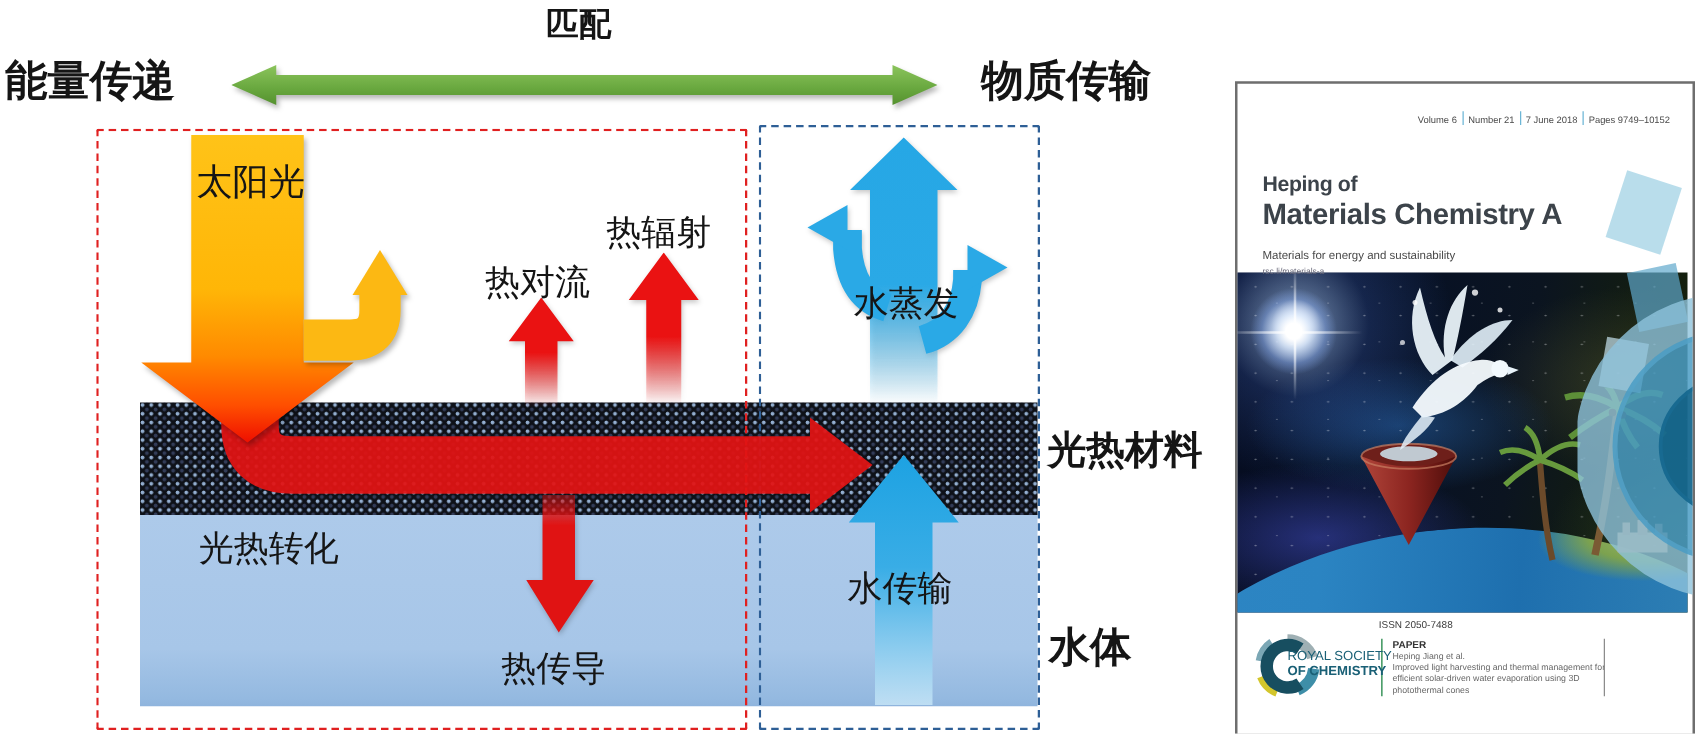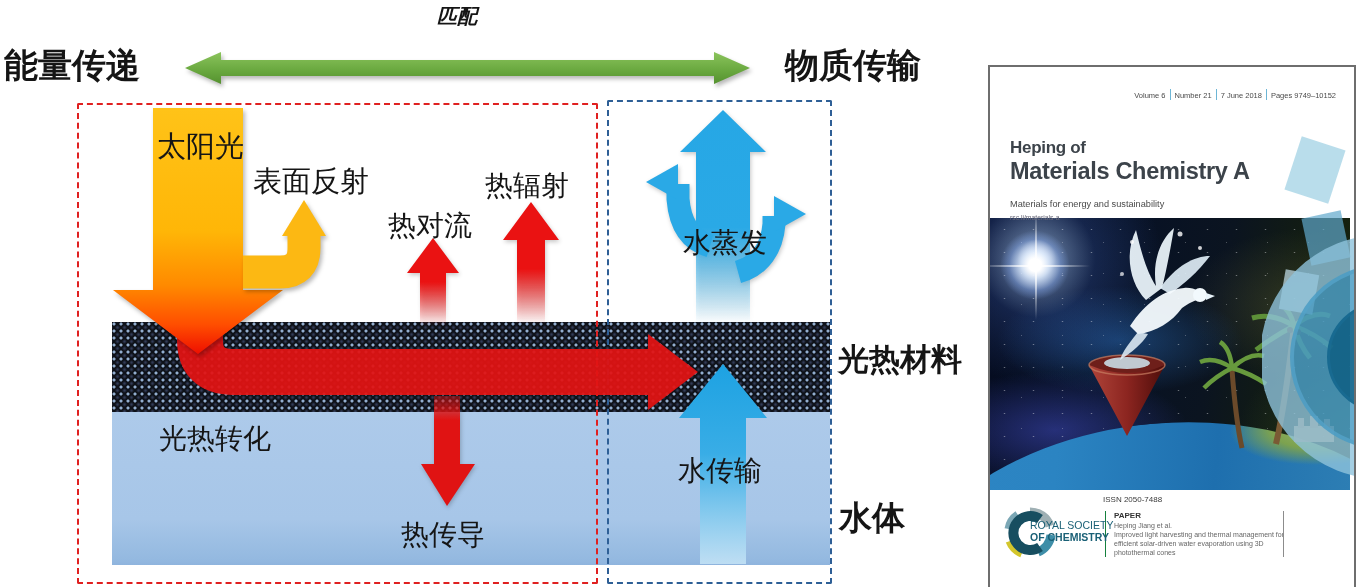--- a/index.html
+++ b/index.html
@@ -2,21 +2,21 @@
 <html><head>
 <meta charset="utf-8">
 <style>
   html,body{margin:0;padding:0;background:#fff;}
   .stage{position:relative;width:1356px;height:587px;background:#ffffff;overflow:hidden;
          font-family:"Liberation Sans","DejaVu Sans",sans-serif;color:#111;}
   .abs{position:absolute;}
   .lbl{position:absolute;white-space:nowrap;color:#151515;line-height:1.05;z-index:6;}
   .lbl.big{font-size:34px;font-weight:700;}
   .lbl.mid{font-size:28px;font-weight:400;}
-  .match{font-size:20px;font-weight:700;font-style:italic;}
+  .match{font-size:26px;font-weight:700;}
   .shadow{filter:drop-shadow(2px 3px 2px rgba(0,0,0,0.28));}
   .softshadow{filter:drop-shadow(1px 2px 2px rgba(0,0,0,0.22));}
 
   
   .water{left:112px;top:412px;width:718px;height:153px;z-index:1;
          background:linear-gradient(#adcaea 0%,#a7c6e8 70%,#94b9e0 96%,#8fb4dd 100%);}
   .band{left:112px;top:322px;width:718px;height:90px;z-index:2;background-color:#0e1118;
         background-image:radial-gradient(circle at 2px 2px,#93aed0 1.3px,transparent 1.8px),
                          radial-gradient(circle at 2px 2px,#323c58 1.3px,transparent 1.8px);
         background-size:7px 7px,7px 7px;background-position:0 0,3.5px 3.5px;}
@@ -108,21 +108,20 @@
     </linearGradient>
       </defs>
     <polygon points="43,0 133,0 133,182 173,182 88,246 3,182 43,182" fill="url(#gSun)"></polygon>
   </svg>
   <div class="lbl mid" style="left:157px;top:131px;font-size:29px;">太阳光</div>
 
   <svg class="abs arrow shadow" style="left:240px;top:192px;" width="110" height="112" viewBox="0 0 110 112">
     <path d="M3,80 L40,80 Q64,80 64,56 L64,42" stroke="#fcb813" stroke-width="33" fill="none"></path>
     <polygon points="42,44 86,44 64,8" fill="#fcb813"></polygon>
   </svg>
-  <div class="lbl mid" style="left:253px;top:166px;font-size:29px;">表面反射</div>
 
   <svg class="abs arrow softshadow" style="left:405px;top:238px;" width="56" height="88" viewBox="0 0 56 88">
     <defs>
         <linearGradient id="gR1" x1="0" y1="0" x2="0" y2="1">
       <stop offset="0" stop-color="#ea1212"></stop>
           <stop offset="0.5" stop-color="#ea1212"></stop>
       <stop offset="1" stop-color="#ea1212" stop-opacity="0"></stop>
     </linearGradient>
       </defs>
     <polygon points="28,0 54,35 41,35 41,88 15,88 15,35 2,35" fill="url(#gR1)"></polygon>

